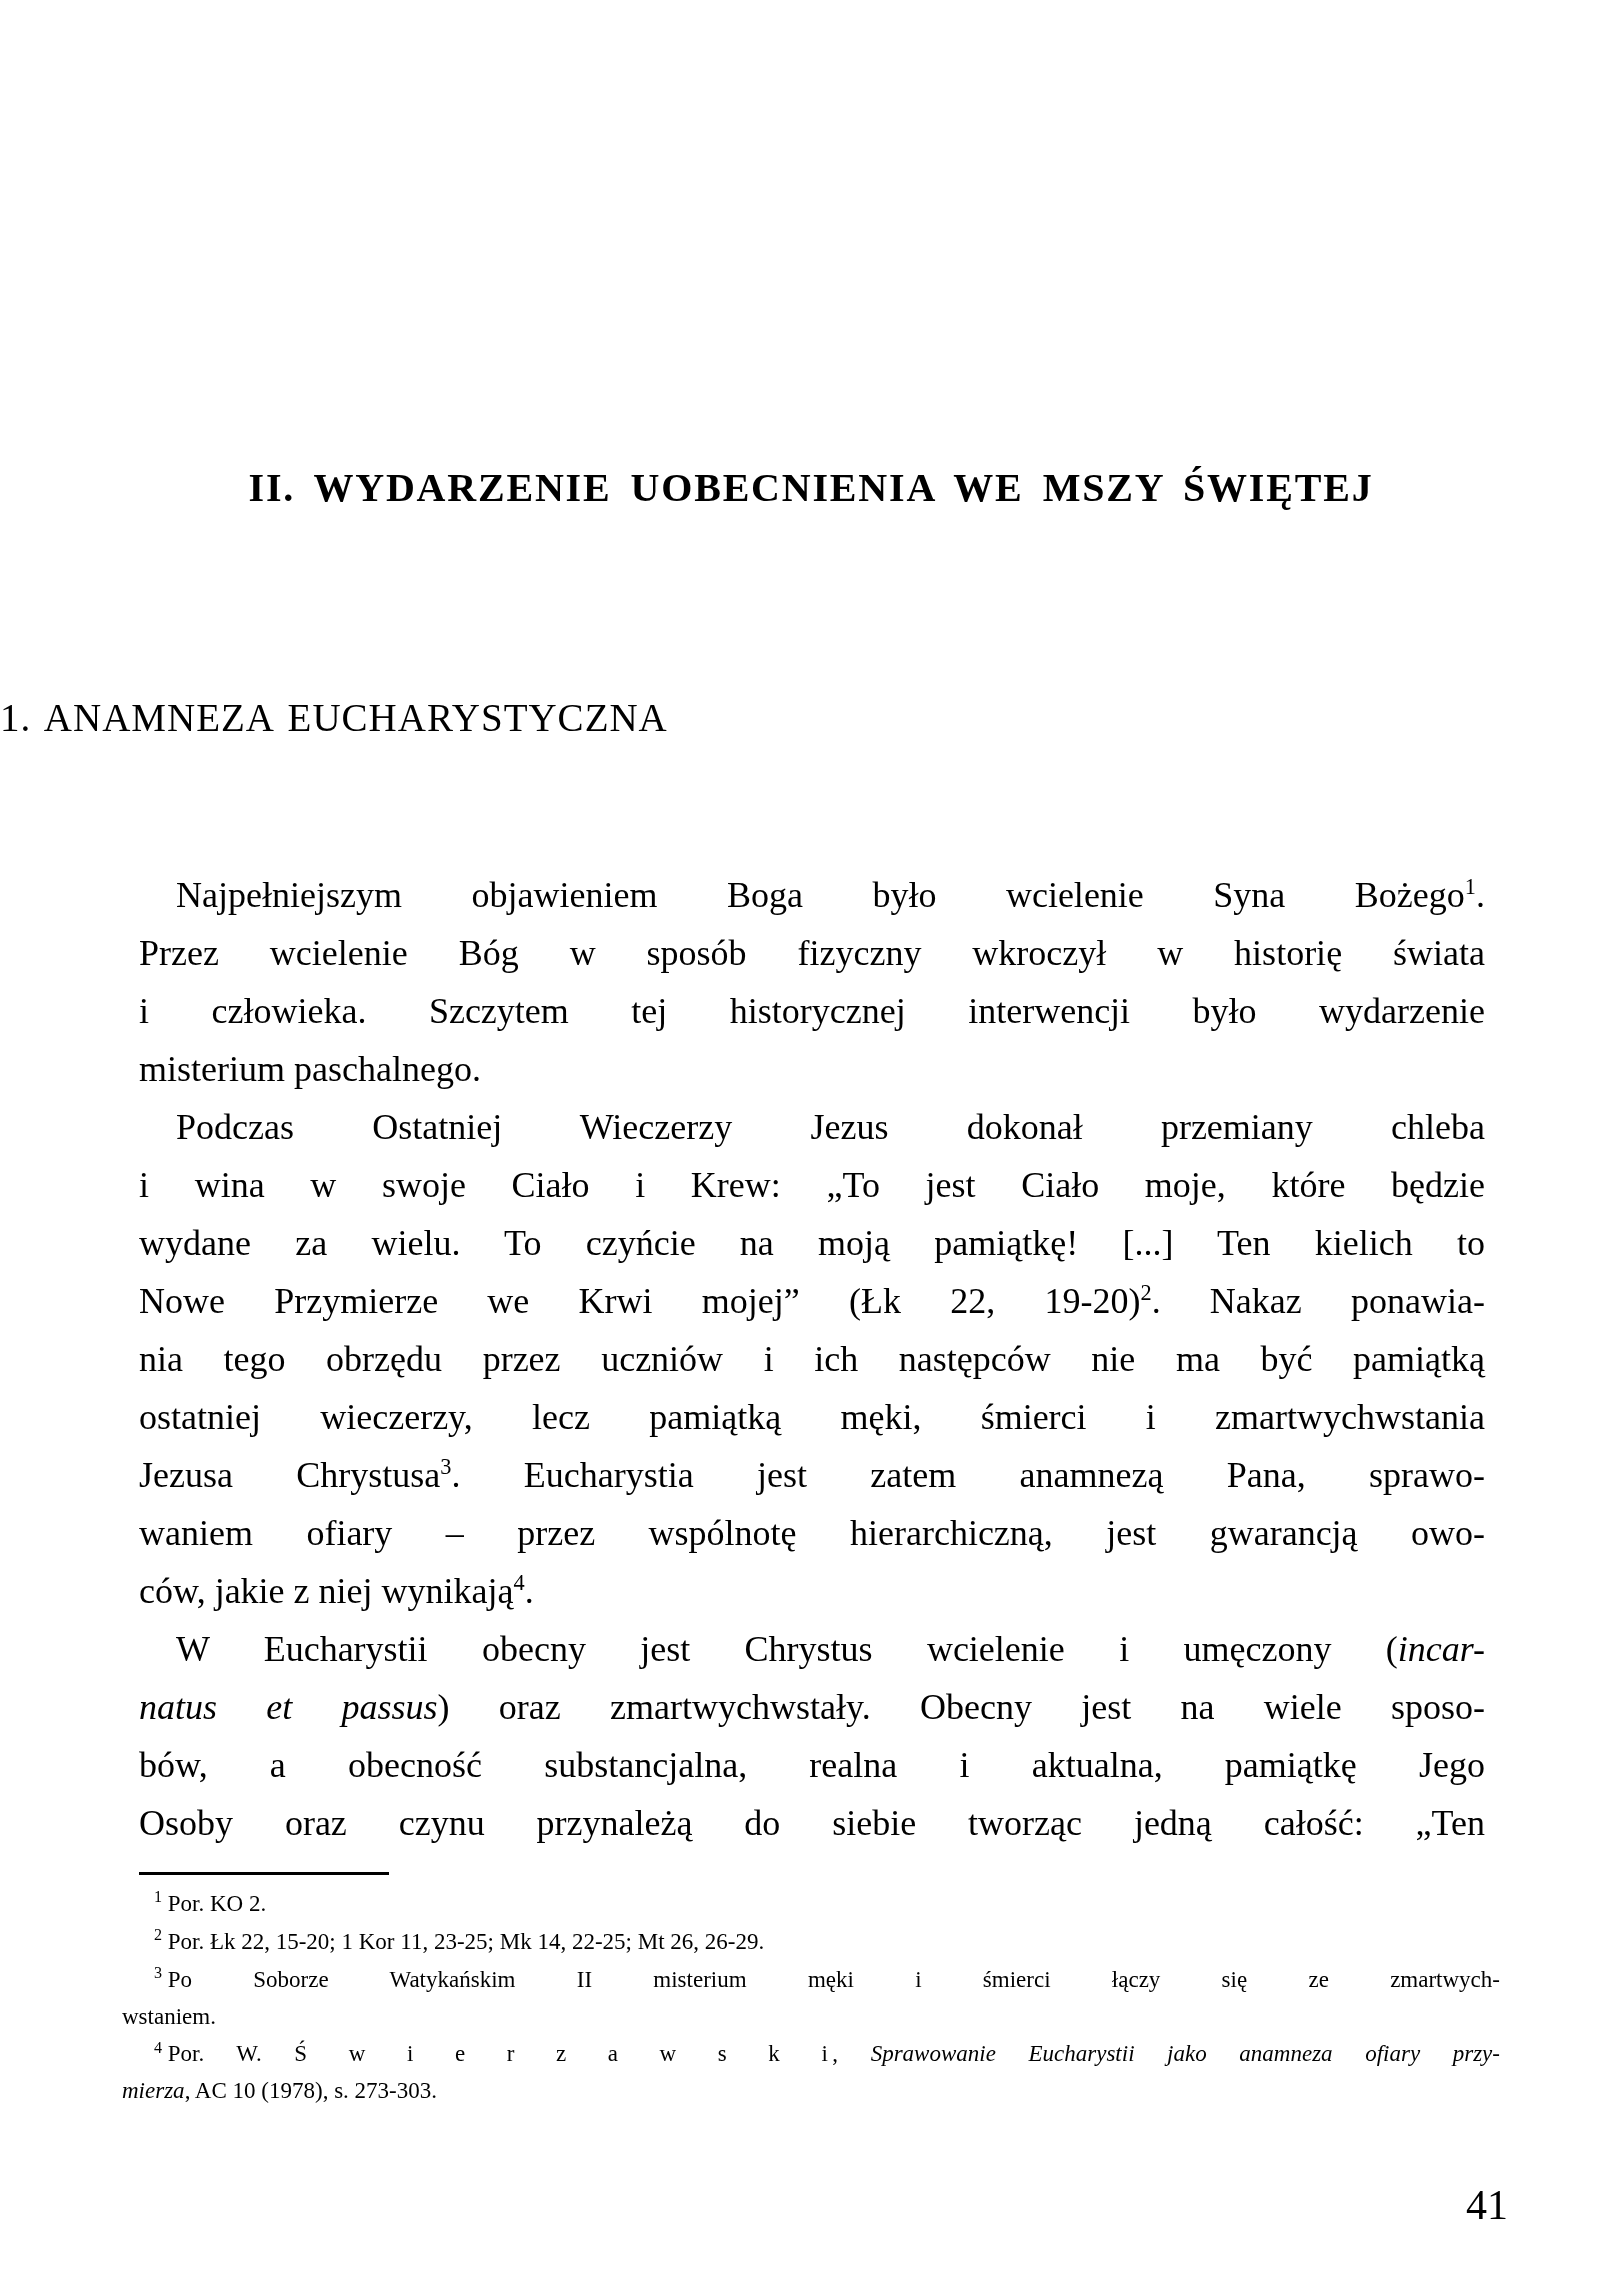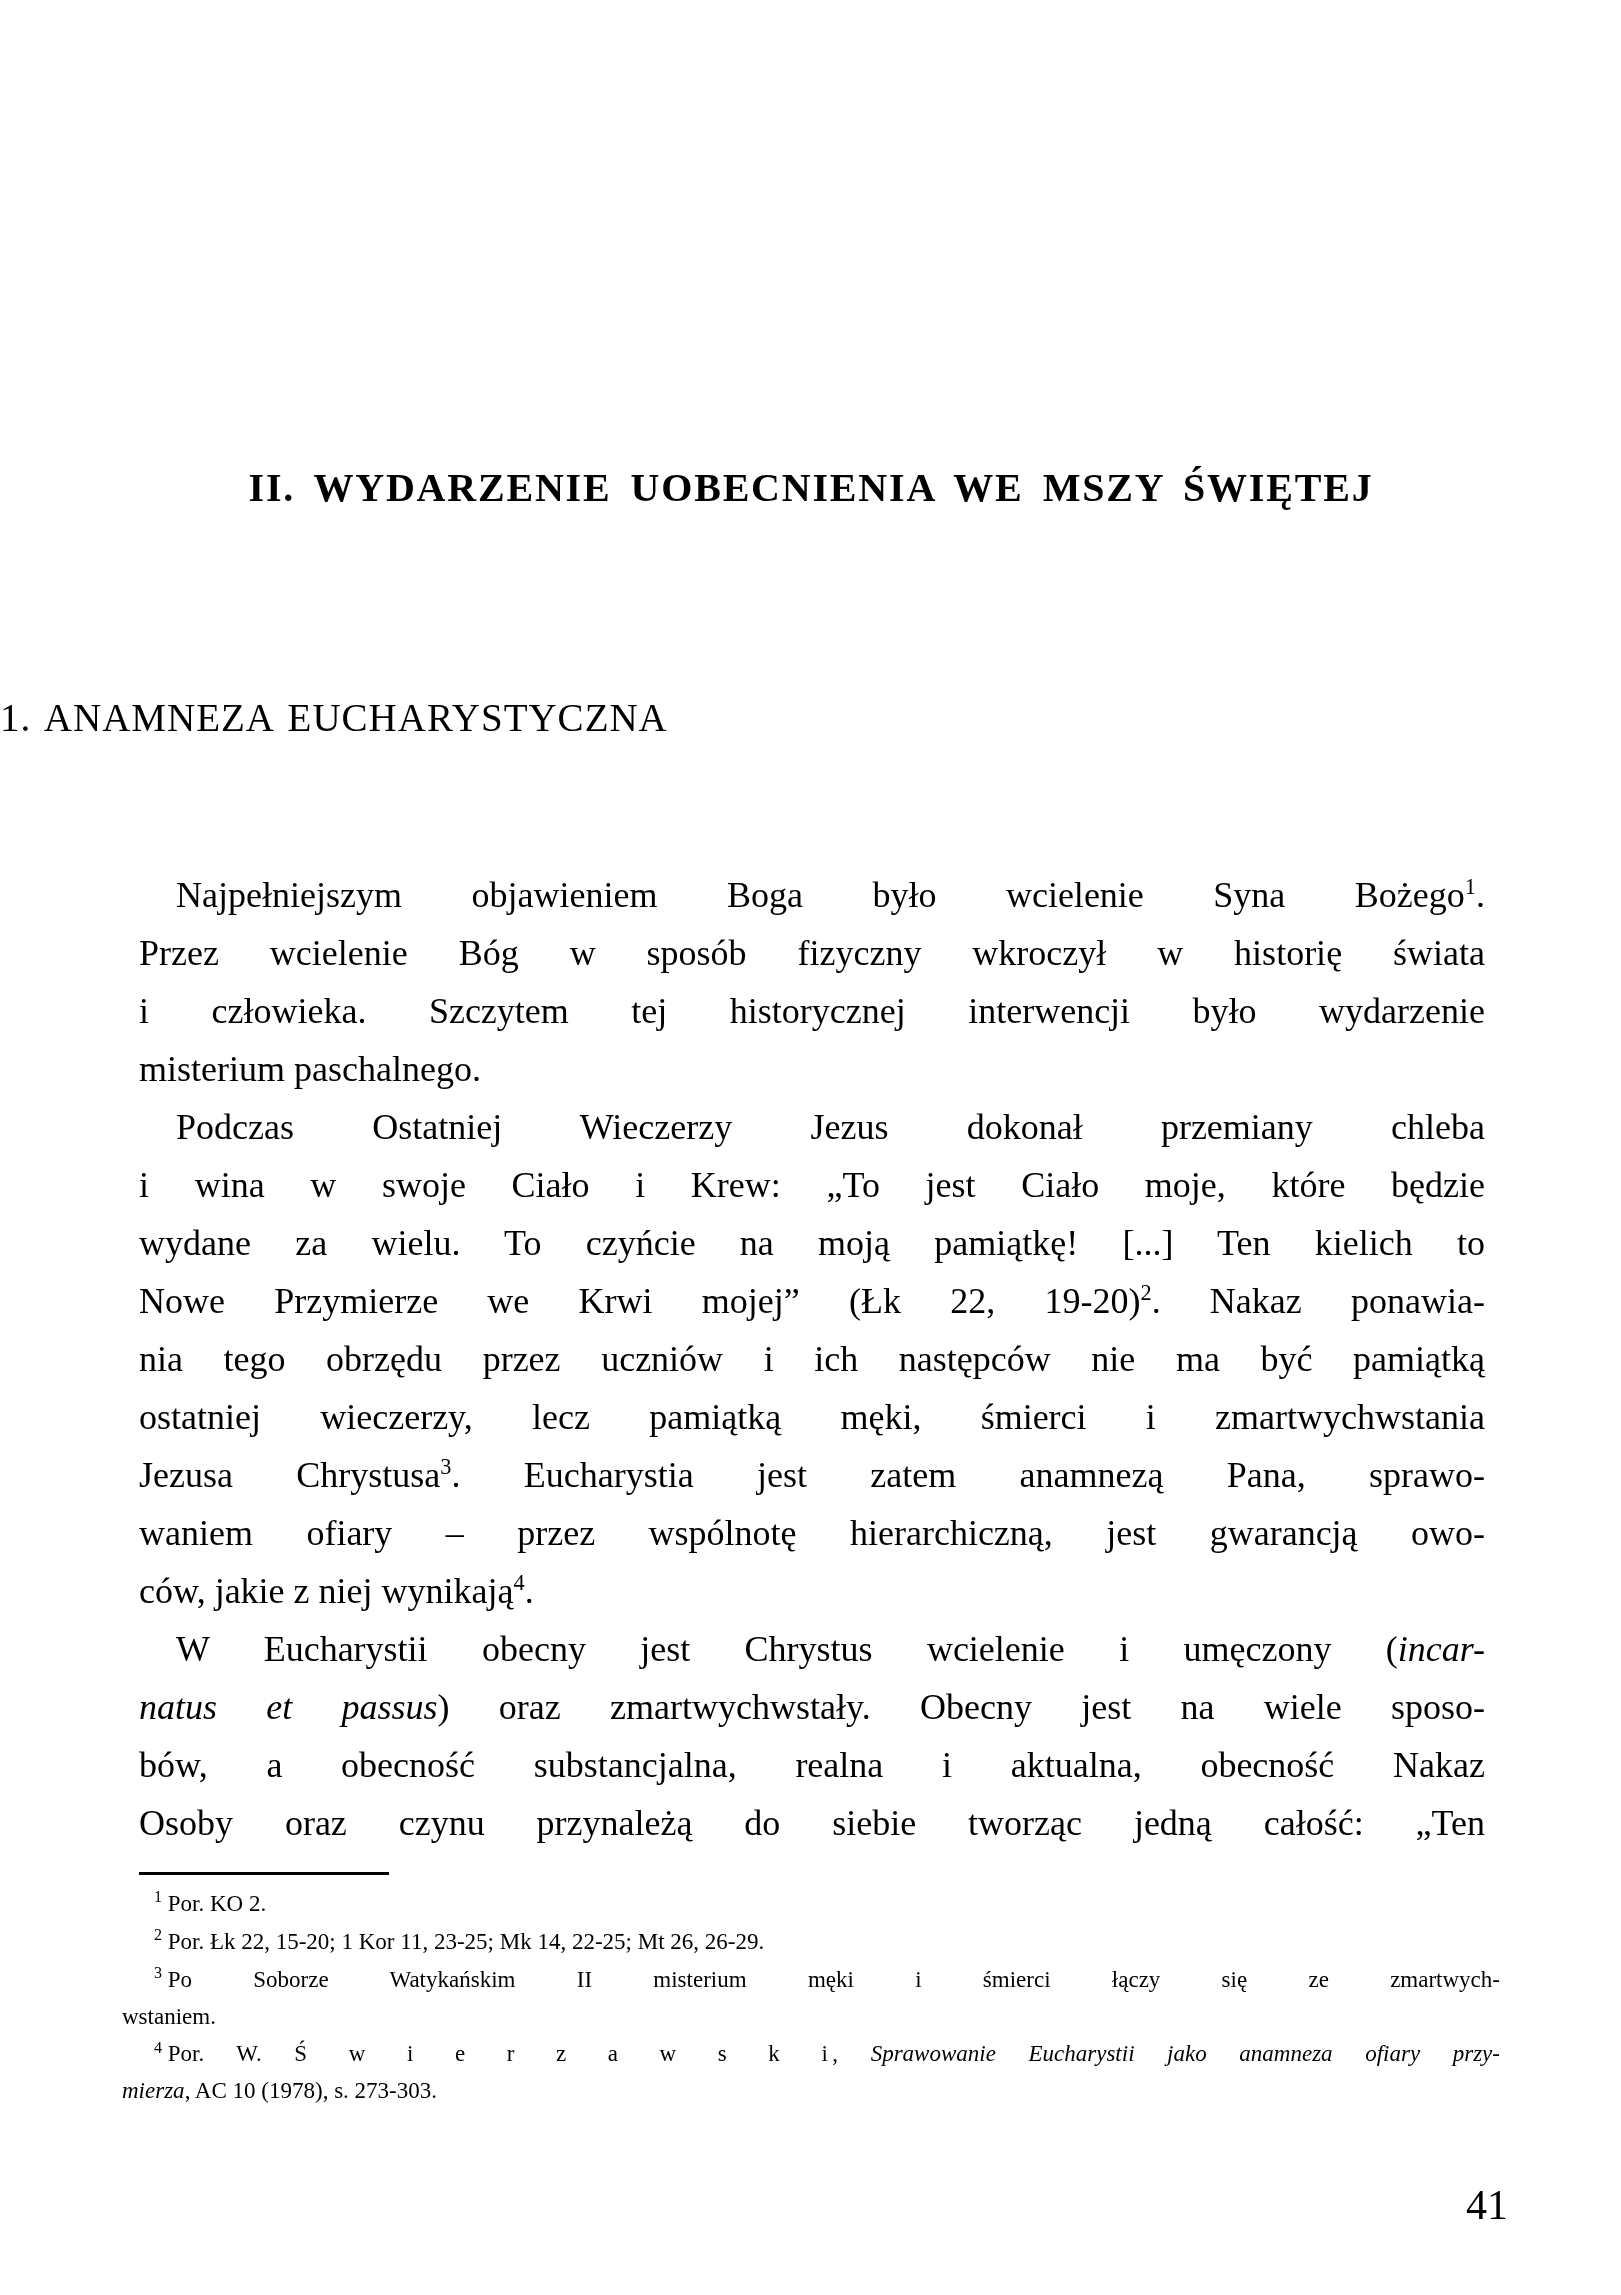--- a/index.html
+++ b/index.html
@@ -163,21 +163,21 @@
       <span class="line just">nia tego obrzędu przez uczniów i ich następców nie ma być pamiątką</span>
       <span class="line just">ostatniej wieczerzy, lecz pamiątką męki, śmierci i zmartwychwstania</span>
       <span class="line just"><span>Jezusa Chrystusa</span><sup class="fn">3</sup><span>. Eucharystia jest zatem anamnezą Pana, sprawo-</span></span>
       <span class="line just">waniem ofiary – przez wspólnotę hierarchiczną, jest gwarancją owo-</span>
       <span class="line flush"><span>ców, jakie z niej wynikają</span><sup class="fn">4</sup><span>.</span></span>
     </p>
 
     <p class="para">
       <span class="line just indent"><span>W Eucharystii obecny jest Chrystus wcielenie i umęczony (</span><i class="ital">incar-</i></span>
       <span class="line just"><i class="ital">natus et passus</i><span>) oraz zmartwychwstały. Obecny jest na wiele sposo-</span></span>
-      <span class="line just">bów, a obecność substancjalna, realna i aktualna, obecność Nakaz</span>
+      <span class="line just">bów, a obecność substancjalna, realna i aktualna, pamiątkę Jego</span>
       <span class="line just">Osoby oraz czynu przynależą do siebie tworząc jedną całość: „Ten</span>
     </p>
 
   </div>
 
   <div class="fn-rule"></div>
 
   <div class="footnotes">
 
     <p class="fnote"><sup class="fn-num">1</sup><span>Por. KO 2.</span></p>

